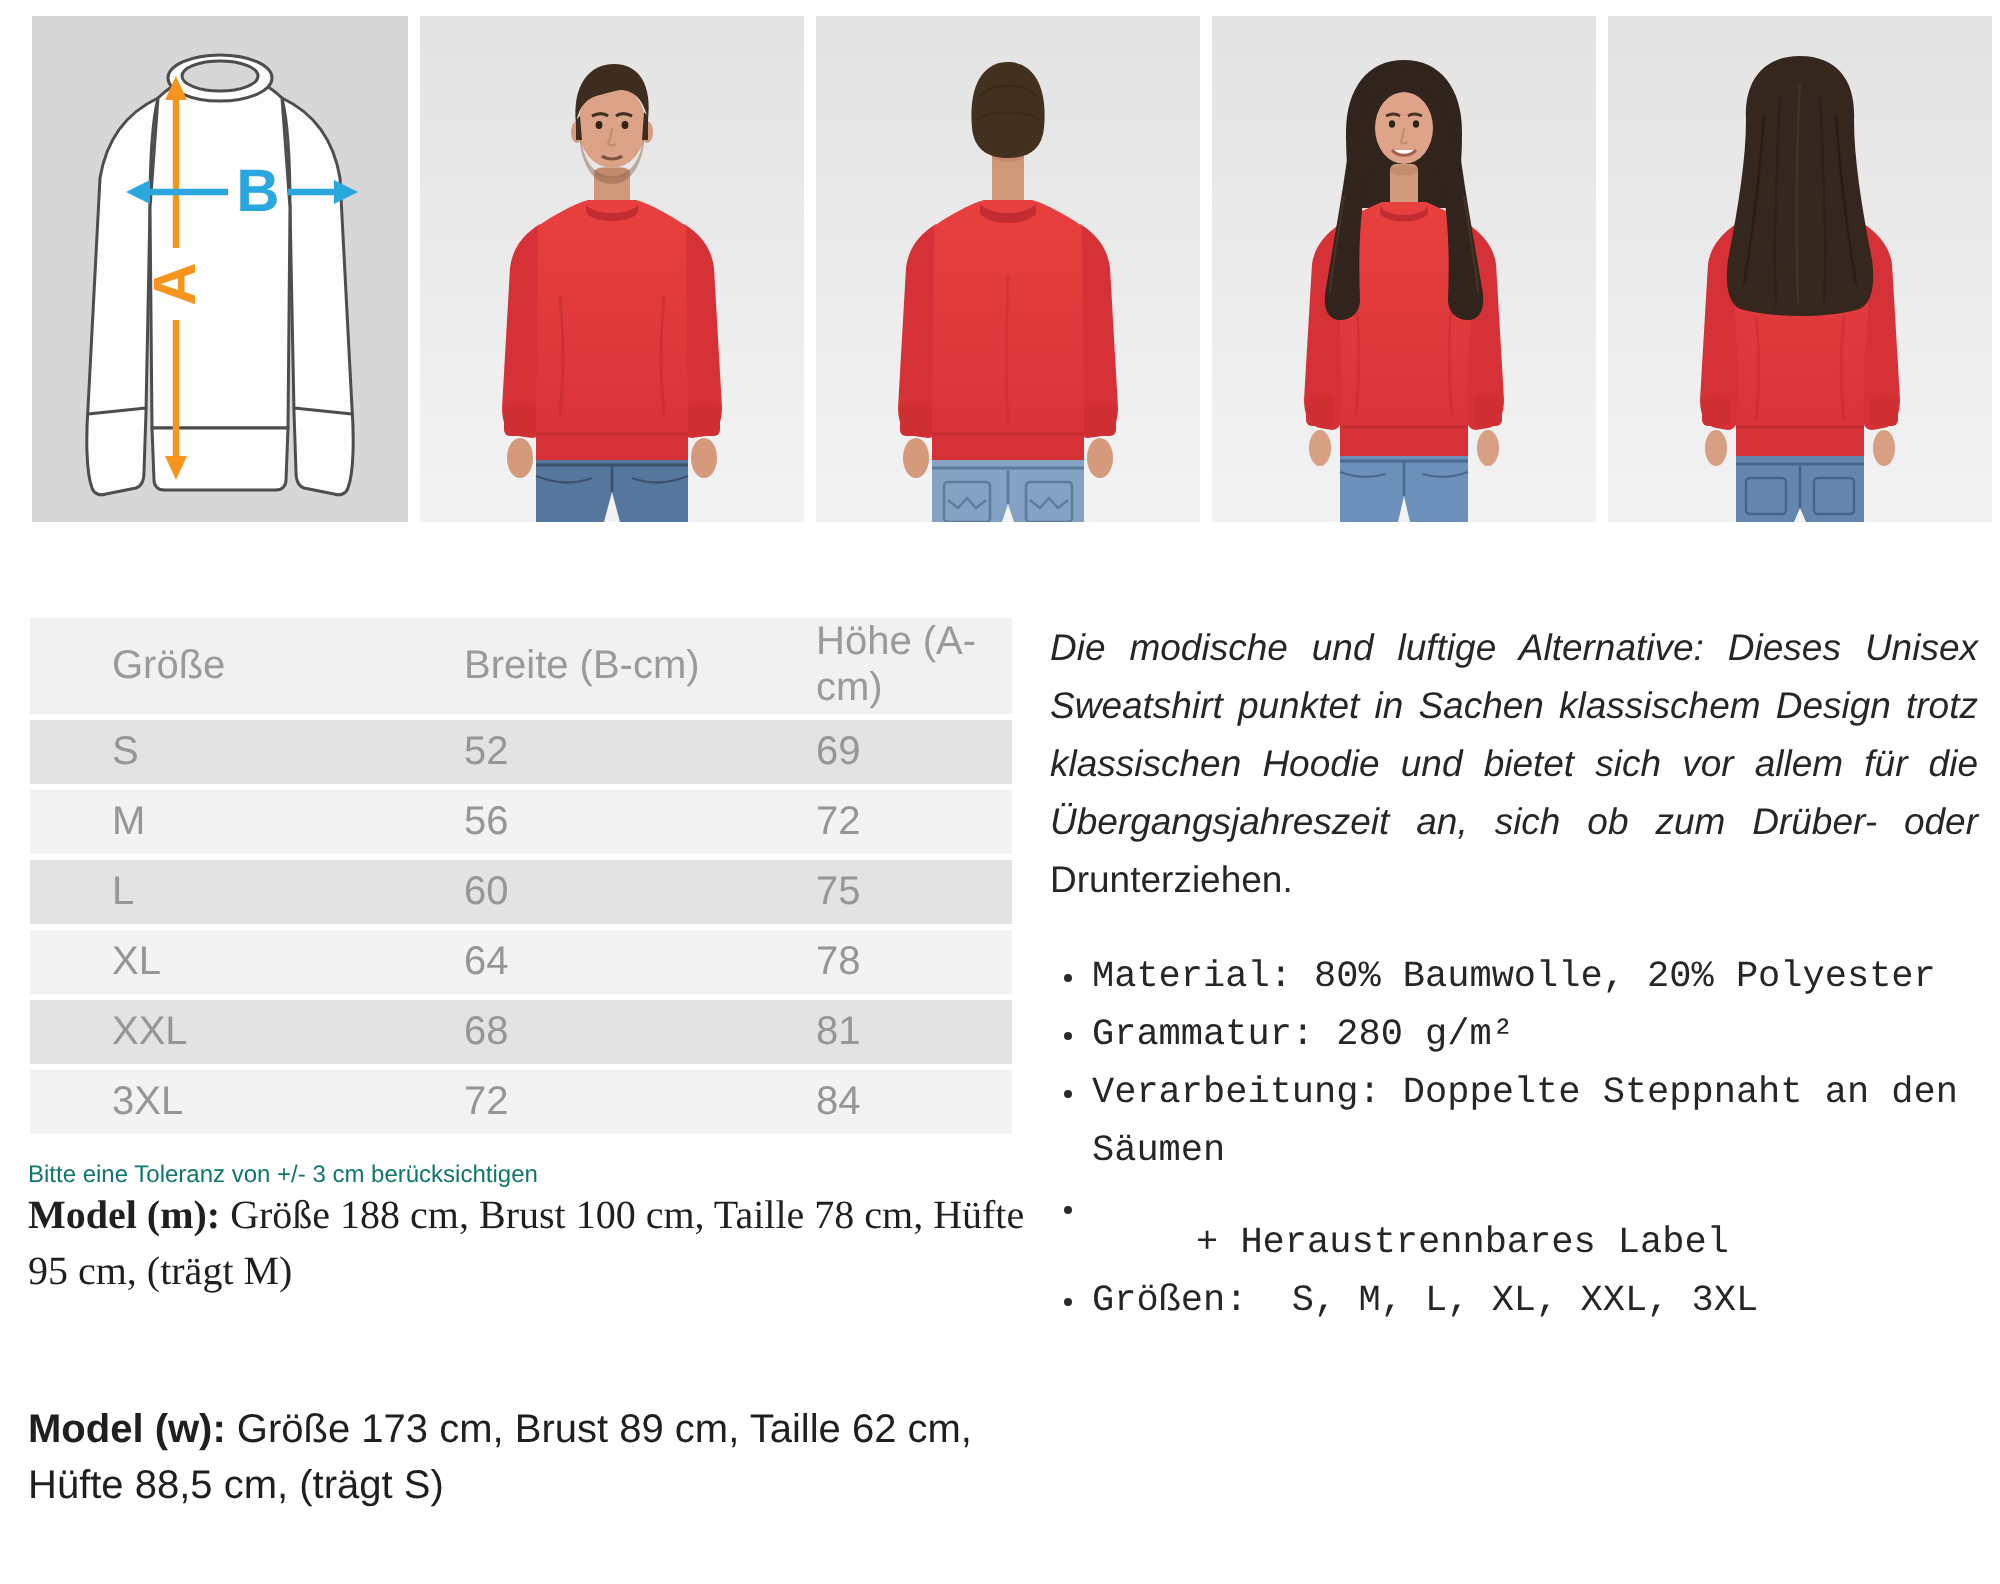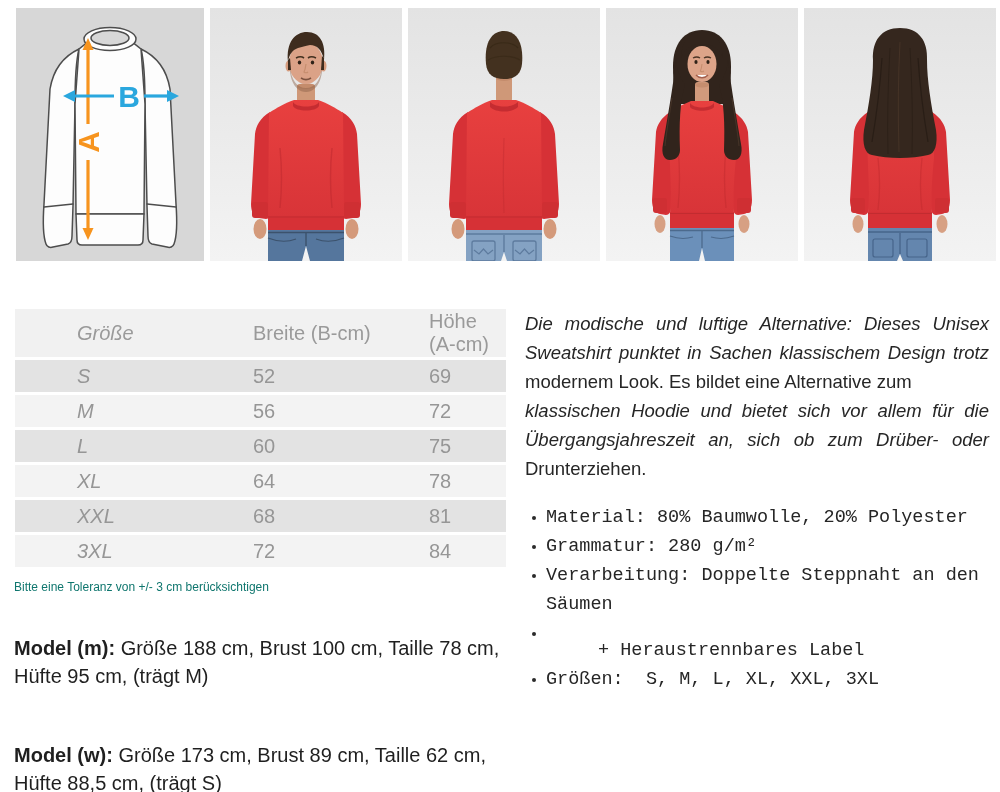--- a/index.html
+++ b/index.html
@@ -19,26 +19,26 @@
   .content{display:flex;margin:45px 0 0 14px;align-items:flex-start;}
   .left-col{width:492px;flex:none;}
   .right-col{width:464px;flex:none;margin-left:19px;padding-top:3px;}
   
   table.size-table{border-collapse:separate;border-spacing:0 3px;width:491px;margin-left:1px;
     font-size:20px;color:#969696;table-layout:fixed;}
   table.size-table th{font-weight:normal;text-align:left;background:#f1f1f1;height:31px;color:#9a9a9a;}
   table.size-table td{height:30px;}
   table.size-table tbody tr:nth-child(odd) td{background:#e3e3e3;}
   table.size-table tbody tr:nth-child(even) td{background:#f3f3f3;}
-  .c1{width:175px;padding-left:62px;font-style:italic;}
+  .c1{width:175px;padding-left:41px;}
   .c2{width:175px;padding-left:0;}
   .c3{padding-left:0;}
   .tolerance{margin:10px 0 0 0;font-size:12px;color:#0f766e;}
   .model-block{margin:0;font-size:20px;line-height:28px;color:#1f1f1f;width:500px;}
-  .model-block.first{margin-top:40px;}
+  .model-block.first{font-family:Liberation Serif, serif;}
   .model-block.second{margin-top:51px;}
   .model-block b{font-weight:bold;}
   
   .desc-line{margin:0;font-size:18.5px;line-height:29px;color:#262626;white-space:nowrap;}
   .desc-line.j{text-align:justify;text-align-last:justify;font-style:italic;}
   ul.features{margin:20px 0 0 0;padding:0;list-style:none;font-size:18.5px;line-height:29px;color:#262626;}
   ul.features li{display:flex;}
   ul.features li .dot{flex:none;width:4px;height:4px;border-radius:50%;background:#2b2b2b;margin:13px 10px 0 7px;}
   ul.features li.cont{padding-left:73px;}
   ul.features li span{white-space:pre-wrap;font-family:Liberation Mono, monospace;}
@@ -329,21 +329,20 @@
     <p class="tolerance">Bitte eine Toleranz von +/- 3 cm berücksichtigen</p>
 
     <p class="model-block first"><b>Model (m):</b><span> Größe 188 cm, Brust 100 cm, Taille 78 cm, Hüfte 95 cm, (trägt M)</span></p>
 
     <p class="model-block second"><b>Model (w):</b><span> Größe 173 cm, Brust 89 cm, Taille 62 cm, Hüfte 88,5 cm, (trägt S)</span></p>
   </div>
 
   <div class="right-col">
     <p class="desc-line j">Die modische und luftige Alternative: Dieses Unisex</p>
     <p class="desc-line j">Sweatshirt punktet in Sachen klassischem Design trotz</p>
-    <p class="desc-line">modernem Look. Es bildet eine Alternative zum</p>
     <p class="desc-line j">klassischen Hoodie und bietet sich vor allem für die</p>
     <p class="desc-line j">Übergangsjahreszeit an, sich ob zum Drüber- oder</p>
     <p class="desc-line">Drunterziehen.</p>
 
     <ul class="features">
       <li>
           <i class="dot"></i>
           <span>Material: 80% Baumwolle, 20% Polyester</span>
         </li>
       <li>

